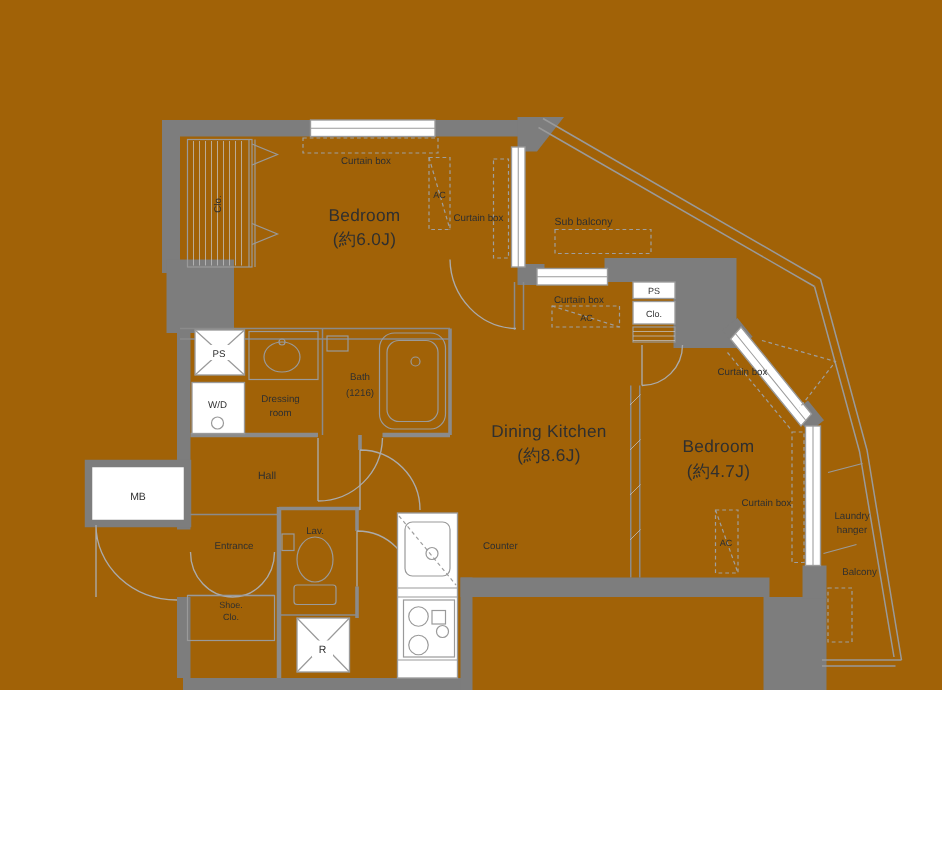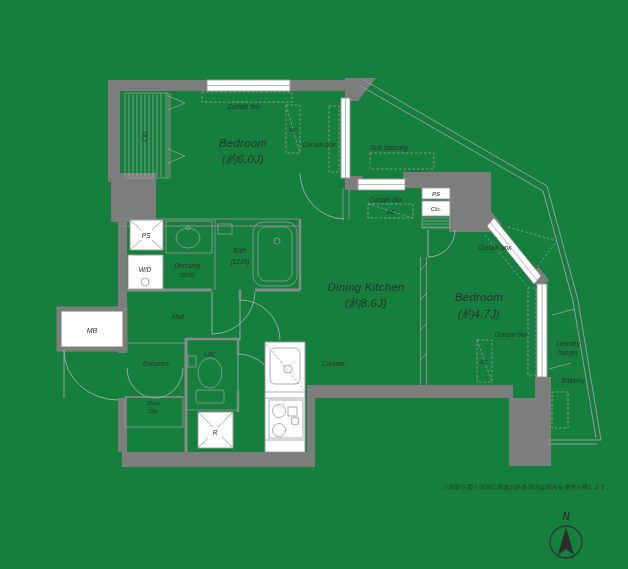--- a/index.html
+++ b/index.html
@@ -1,17 +1,17 @@
 <!DOCTYPE html>
 <html style="--wall: #7d7d7d; --line: #9a9a9a; --text: #2f2f2f;"><head>
 <meta charset="utf-8">
 <style>
   html,body{margin:0;padding:0;background:#ffffff;}
-  #stage{position:relative;width:628px;height:569px;background:#15803d;overflow:hidden;
-         font-family:"Liberation Sans",sans-serif;font-style:italic;}
+  #stage{position:relative;width:628px;height:460px;background:#a16207;overflow:hidden;
+         font-family:"Liberation Sans",sans-serif;}
   svg{display:block;}
   svg text{font-family:"Liberation Sans",sans-serif;fill:var(--text,#2f2f2f);}
   .fs-room{font-size:11.5px;letter-spacing:.2px;}
   .fs-md{font-size:7px;}
   .fs-sm{font-size:6.5px;}
   .fs-xs{font-size:6px;}
   .fs-note{font-size:6px;}
   .fs-n{font-size:10px;font-weight:bold;}
   .wall{fill:var(--wall,#7d7d7d);stroke:none;}
   .rail{stroke:var(--line,#9a9a9a);stroke-width:1;fill:none;}

